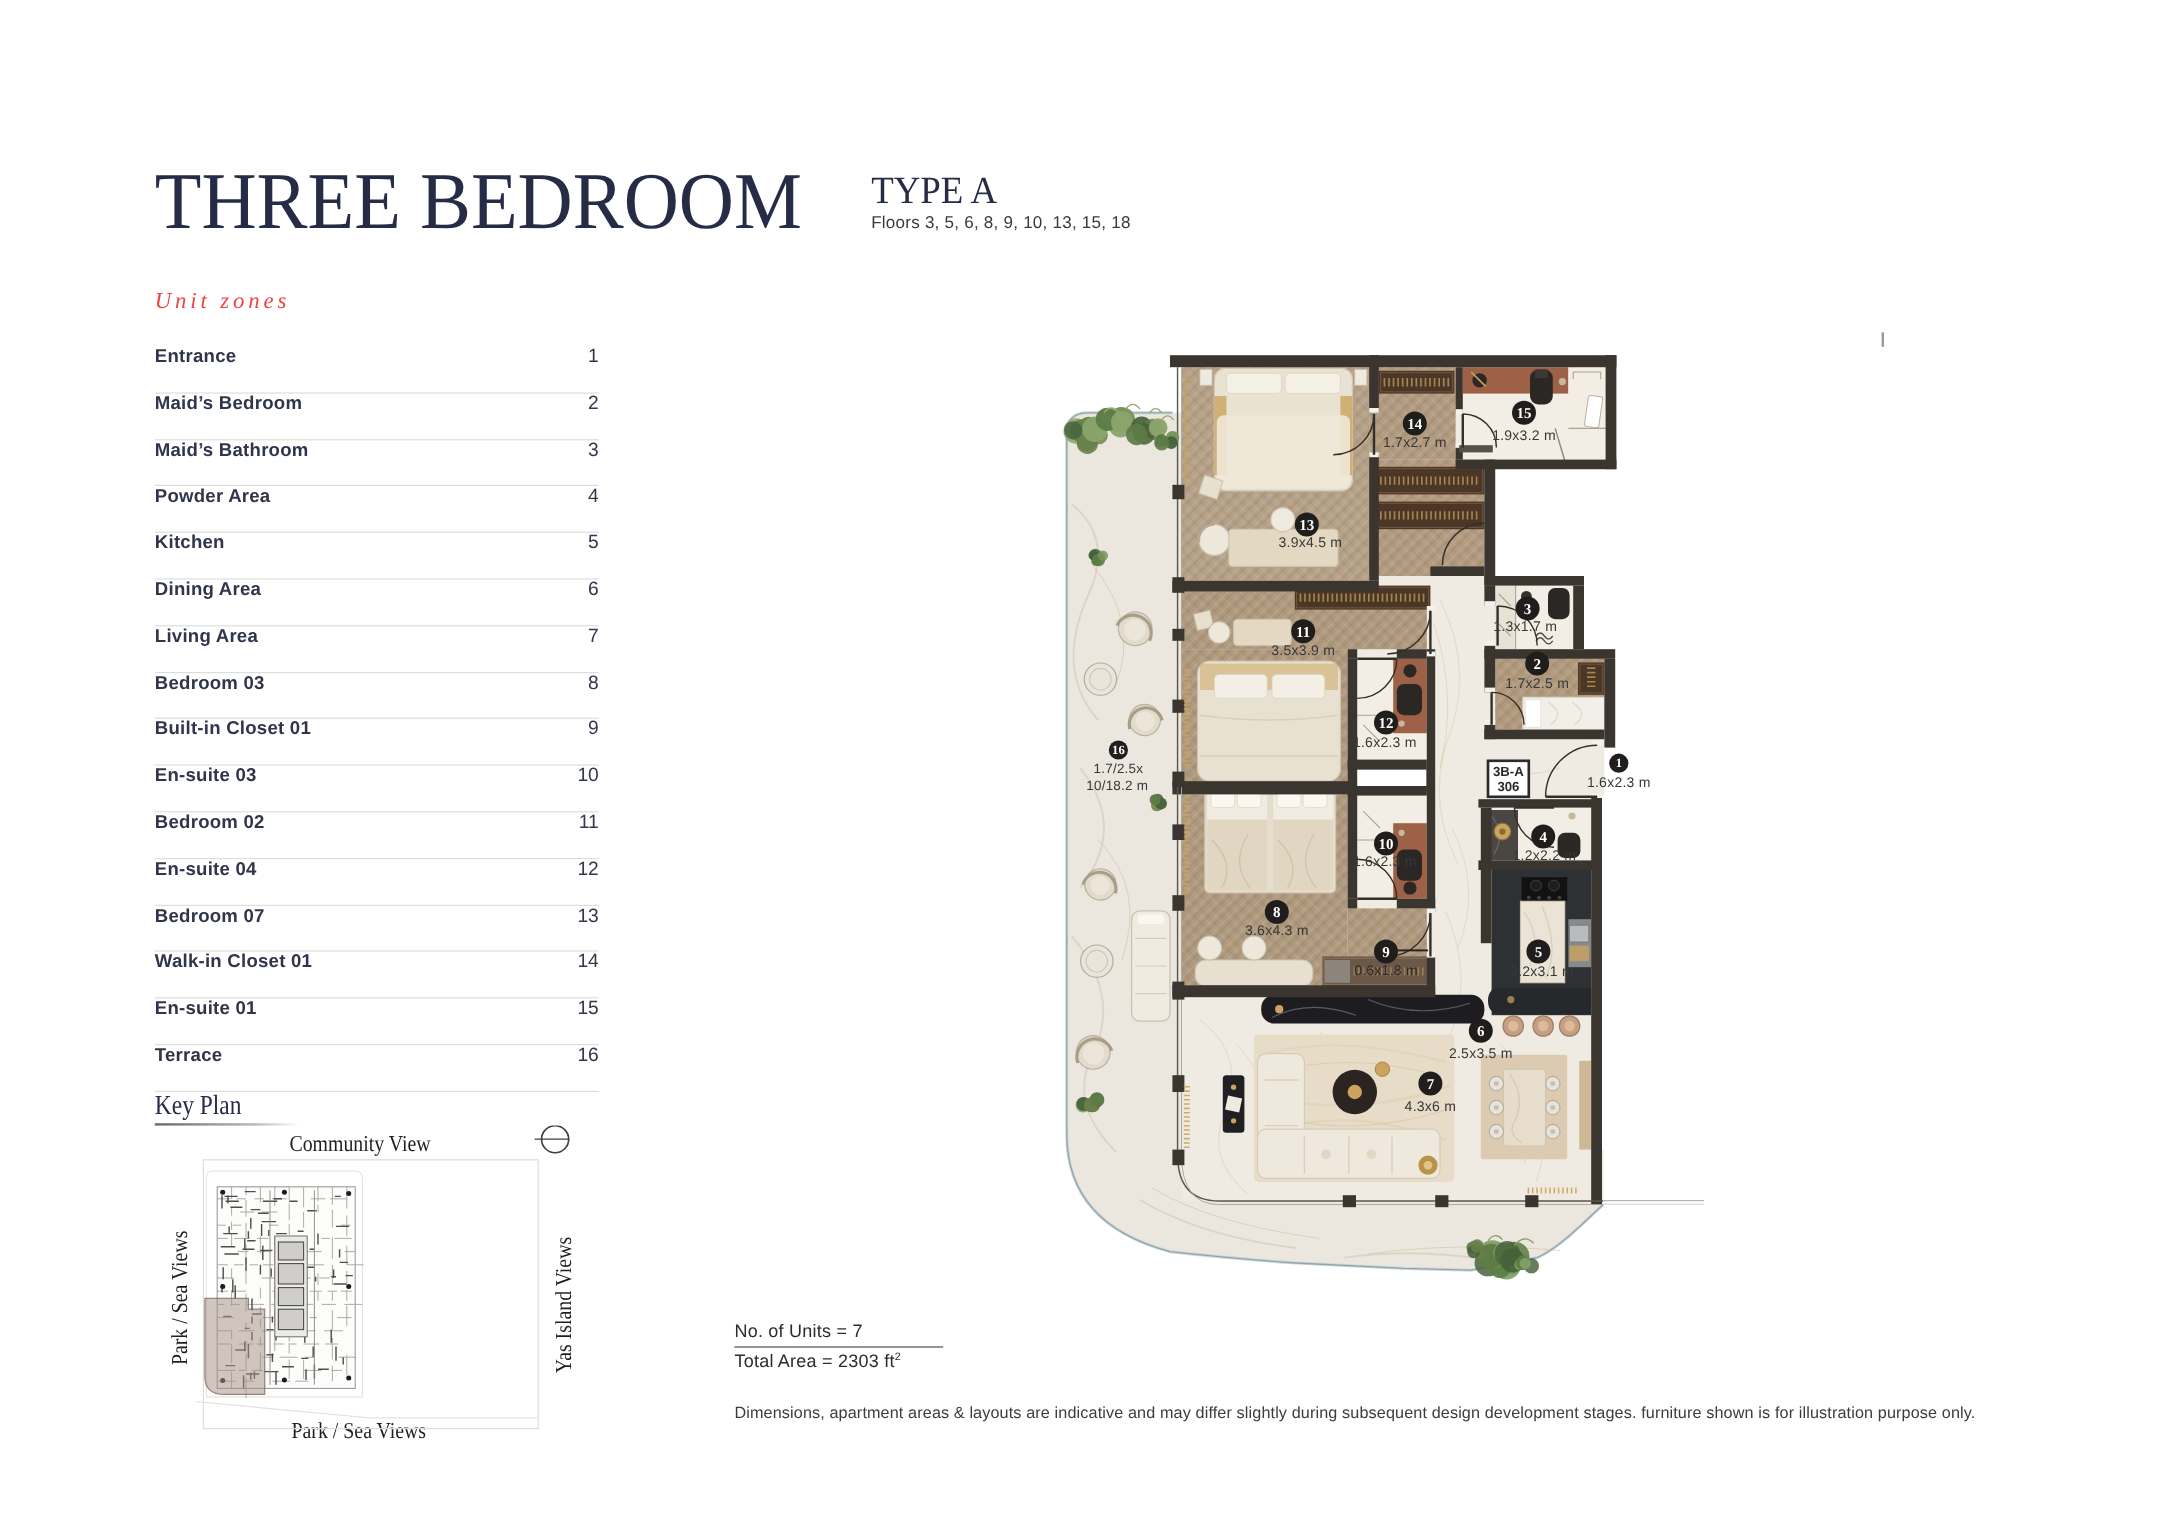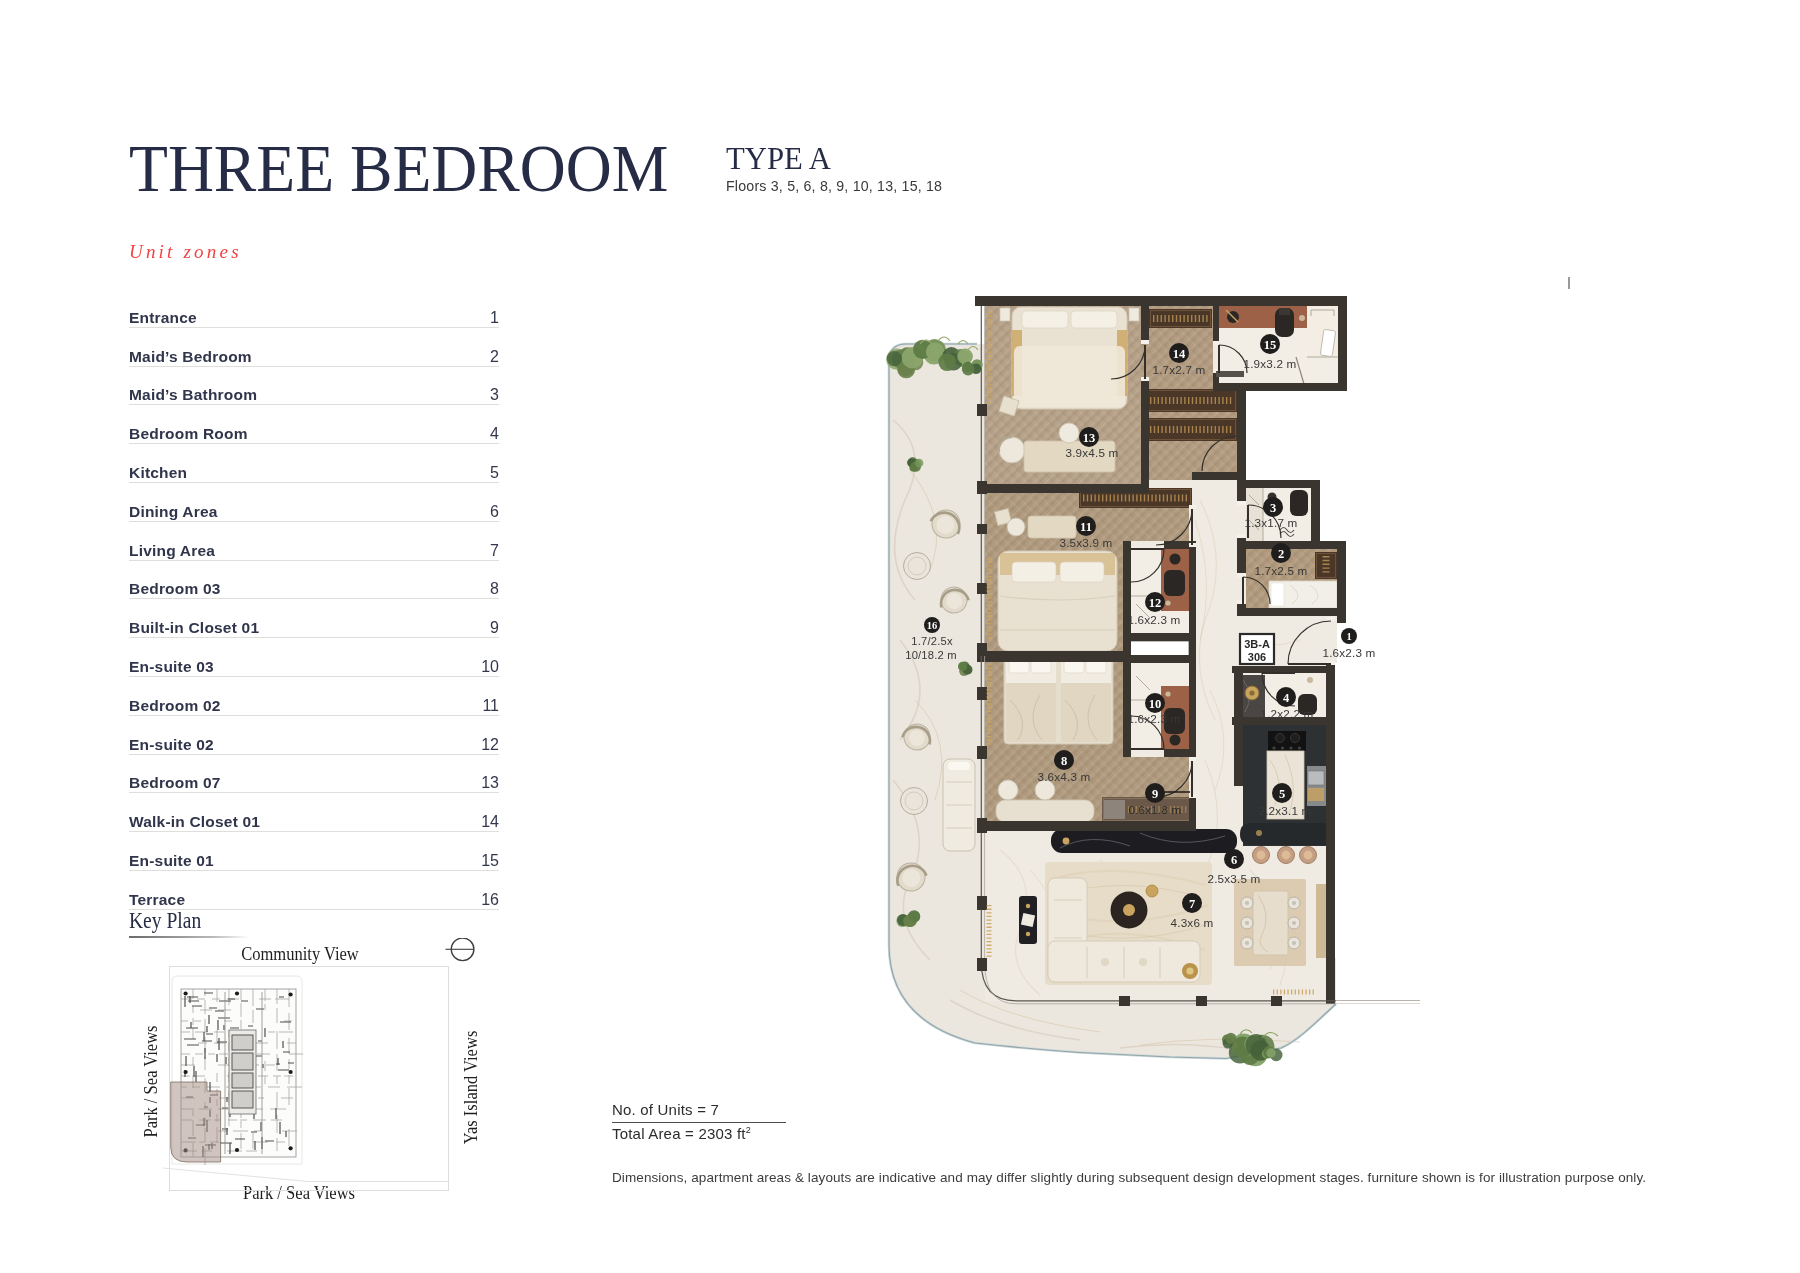--- a/index.html
+++ b/index.html
@@ -4,21 +4,21 @@
 <style>
   html,body{margin:0;padding:0;}
   body{width:1800px;height:1273px;background:#ffffff;font-family:"Liberation Sans",sans-serif;position:relative;overflow:hidden;}
   .abs{position:absolute;}
   .serif{font-family:"Liberation Serif",serif;}
   #title{left:129px;top:135px;font-size:67px;line-height:1;color:#272c46;letter-spacing:0px;transform:scaleX(0.95);transform-origin:left center;}
   #typeA{left:726px;top:141.5px;font-size:32px;line-height:1;color:#272c46;transform:scaleX(0.96);transform-origin:left center;}
   #floors{left:726px;top:178.8px;font-size:14.2px;line-height:1;color:#3a3a3a;letter-spacing:0.2px;}
   #unitzones{left:129px;top:241.5px;font-size:19px;line-height:1;color:#ef4444;letter-spacing:3.2px;font-style:italic;}
   #zonelist{left:129px;top:289px;width:370px;}
-  .zrow{height:37.8px;border-bottom:1px solid #dededc;display:flex;justify-content:space-between;align-items:flex-end;}
+  .zrow{height:37.8px;border-bottom:1px solid #dededc;display:flex;justify-content:space-between;align-items:flex-start;}
   .zrow .lab{font-size:15.5px;font-weight:bold;color:#31354b;letter-spacing:0.2px;}
   .zrow .num{font-size:16px;color:#33374d;}
   #keyplanh{left:129px;top:909px;font-size:23px;line-height:1;color:#272c46;transform:scaleX(0.85);transform-origin:left center;}
   #keyplanline{left:129px;top:936px;width:120px;height:1.6px;background:linear-gradient(to right,#6a6a6a,#b9b9b9 70%,rgba(185,185,185,0));}
   #commview{left:200px;top:944px;width:200px;text-align:center;font-size:19px;color:#1e1e1e;line-height:1;transform:scaleX(0.87);}
   #parksea-b{left:199px;top:1183px;width:200px;text-align:center;font-size:19px;color:#1e1e1e;line-height:1;transform:scaleX(0.87);}
   .rot{font-size:19px;color:#1e1e1e;line-height:1;text-align:center;}
   #parksea-l{left:64.5px;top:1072px;width:170px;transform:rotate(-90deg) scaleX(0.87);}
   #yasisl{left:385px;top:1078px;width:170px;transform:rotate(-90deg) scaleX(0.87);}
   #units-line{left:612px;top:1101px;font-size:15px;color:#2c2c2c;letter-spacing:0.2px;}
@@ -41,21 +41,21 @@
     </div>
     <div class="zrow">
       <span class="lab">Maid’s Bedroom</span>
       <span class="num">2</span>
     </div>
     <div class="zrow">
       <span class="lab">Maid’s Bathroom</span>
       <span class="num">3</span>
     </div>
     <div class="zrow">
-      <span class="lab">Bedroom Room</span>
+      <span class="lab">Powder Area</span>
       <span class="num">4</span>
     </div>
     <div class="zrow">
       <span class="lab">Kitchen</span>
       <span class="num">5</span>
     </div>
     <div class="zrow">
       <span class="lab">Dining Area</span>
       <span class="num">6</span>
     </div>
@@ -73,21 +73,21 @@
     </div>
     <div class="zrow">
       <span class="lab">En-suite 03</span>
       <span class="num">10</span>
     </div>
     <div class="zrow">
       <span class="lab">Bedroom 02</span>
       <span class="num">11</span>
     </div>
     <div class="zrow">
-      <span class="lab">En-suite 02</span>
+      <span class="lab">En-suite 04</span>
       <span class="num">12</span>
     </div>
     <div class="zrow">
       <span class="lab">Bedroom 07</span>
       <span class="num">13</span>
     </div>
     <div class="zrow">
       <span class="lab">Walk-in Closet 01</span>
       <span class="num">14</span>
     </div>

